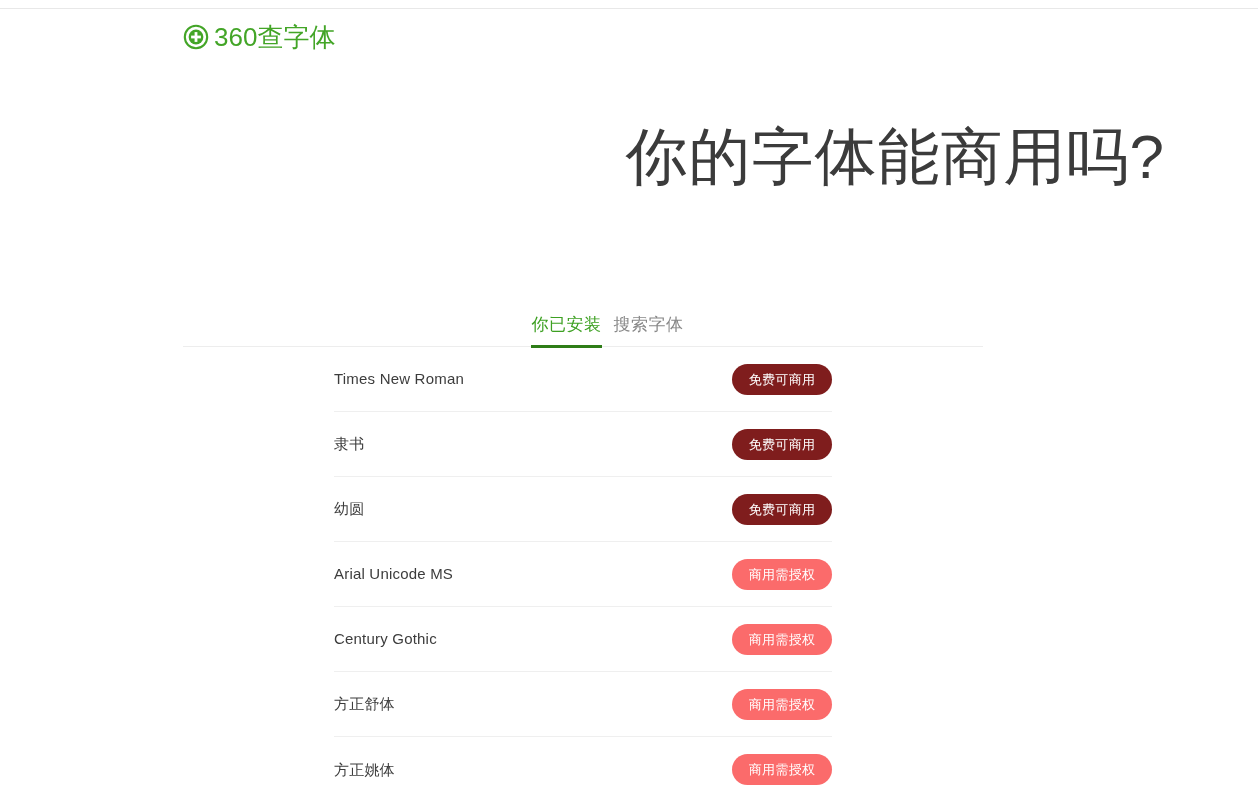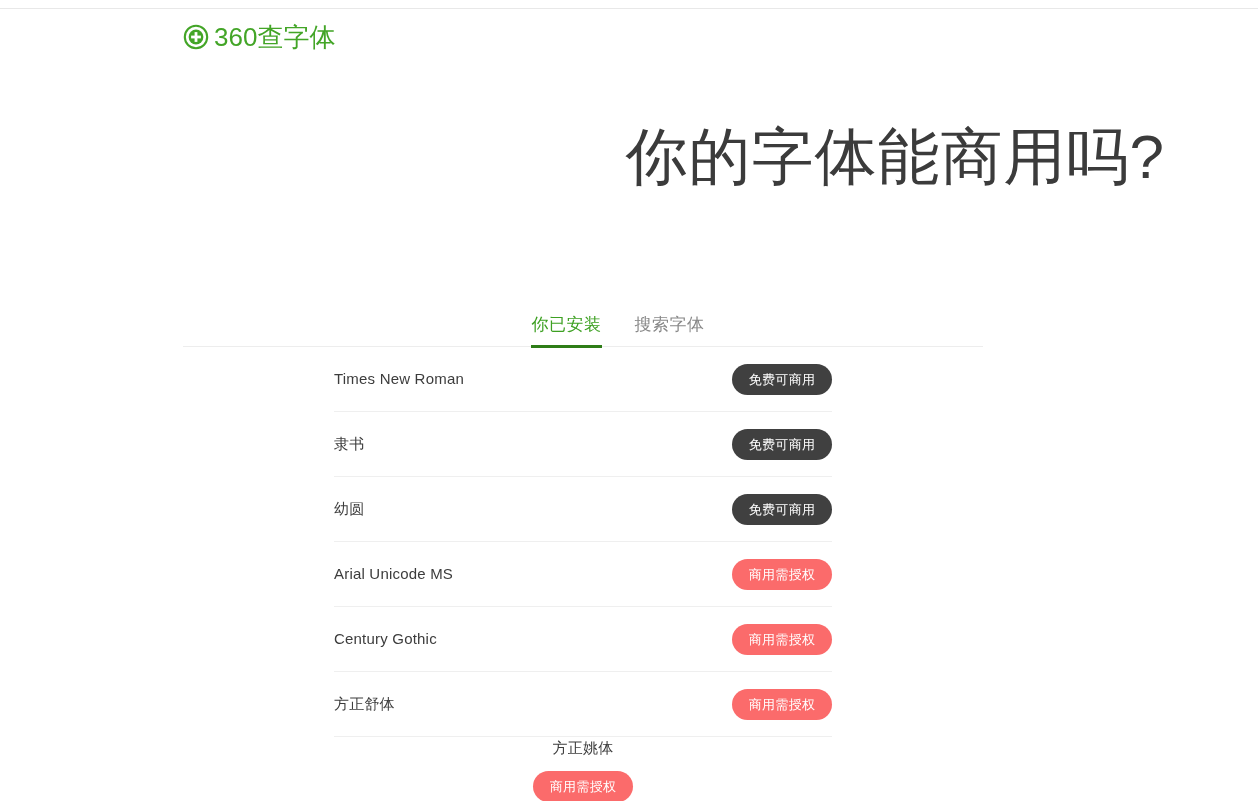--- a/index.html
+++ b/index.html
@@ -121,42 +121,41 @@
     content: "";
     position: absolute;
     left: 0;
     bottom: -1px;
     width: 100%;
     height: 3px;
     background: #2e7d17;
   }
 
   #tab-0 { left: 300px; width: 71px; margin-left: 48px; }
-  #tab-1 { left: 451px; width: 71px; }
+  #tab-1 { left: 430px; width: 71px; }
 
   
   .font-list {
     position: absolute;
     top: 347px;
     left: 334px;
     width: 498px;
   }
 
   .font-row {
     position: relative;
     height: 65px;
     display: flex;
     align-items: center;
     justify-content: space-between;
     border-bottom: 1px solid #efefef;
   }
 
   .font-row:last-child {
     border-bottom: none;
-    flex-direction: column;
   }
 
   .font-name {
     font-size: 15px;
     line-height: 22px;
     color: #3c3c3c;
     letter-spacing: 0.2px;
     white-space: nowrap;
   }
 
@@ -170,21 +169,21 @@
     font-size: 13px;
     line-height: 1;
     color: #ffffff;
     letter-spacing: 0.3px;
     white-space: nowrap;
     cursor: pointer;
     border: none;
     font-family: inherit;
   }
 
-  .badge.free { background: #404040; }
+  .badge.free { background: #7f1d1d; }
   .badge.paid { background: #fb6b6b; }
 </style>
 </head>
 <body>
 
 <div id="page">
 
   <div class="top-rule"></div>
 
   <div class="header">

